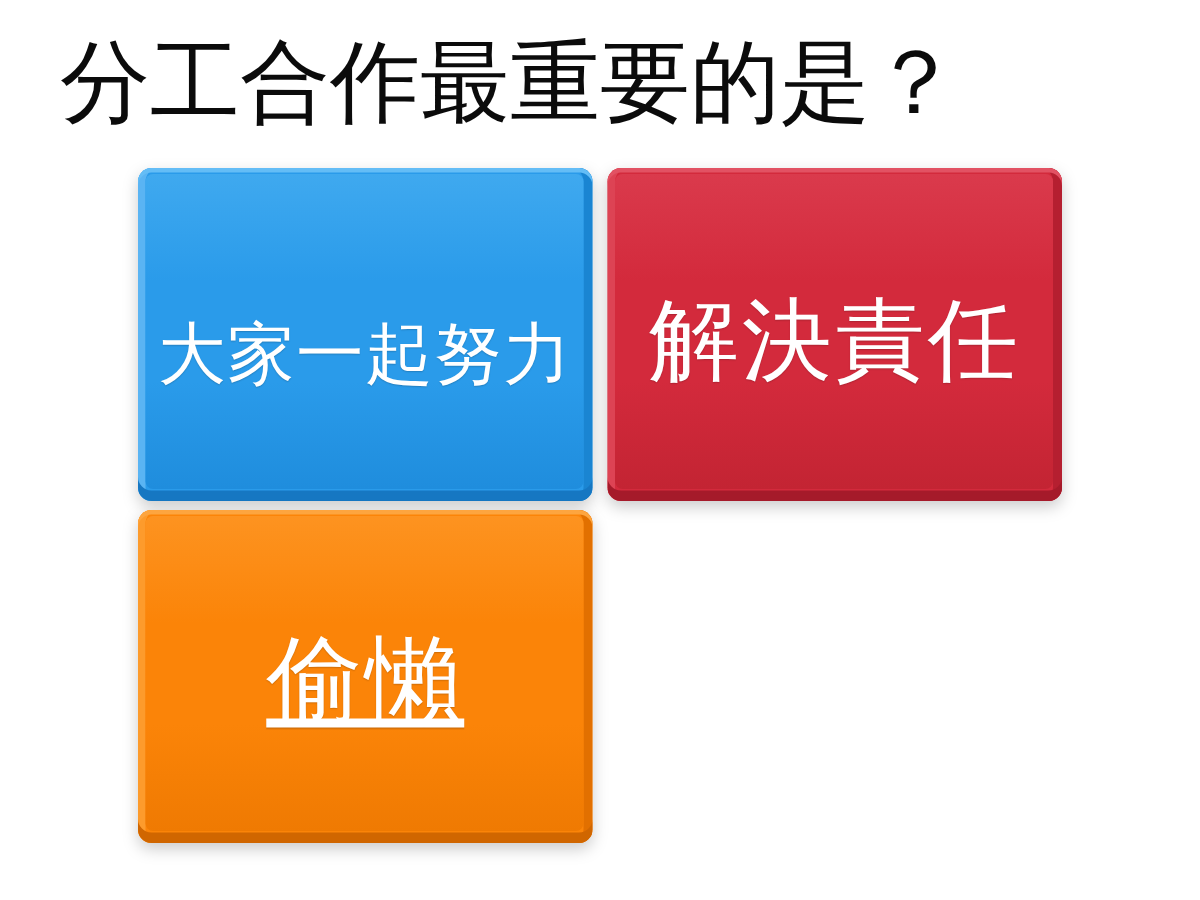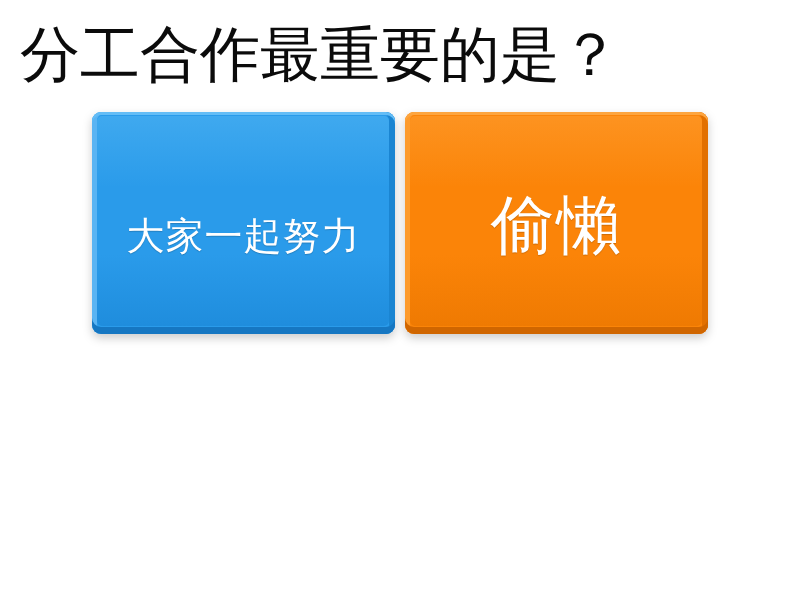--- a/index.html
+++ b/index.html
@@ -33,20 +33,21 @@
     height: 82px;
     display: flex;
     align-items: center;
     justify-content: center;
     color: #0b0b0b;
     font-size: 60px;
     line-height: 1;
     letter-spacing: 0px;
     white-space: nowrap;
     font-weight: 400;
+    padding-left: 20px;
   }
 
   
   .answer-grid {
     position: absolute;
     left: 92px;
     top: 112px;
     width: 616px;
     height: 450px;
     display: grid;
@@ -144,37 +145,40 @@
     --base: #2e8b4f;
     --top-light: #54a571;
     --left-light: #479b66;
     --right-dark: #247241;
     --bottom-dark: #1e6739;
     --sheen-top: #389659;
     --sheen-bottom: #277f46;
   }
 
   
-  .label-6ch { font-size: 38px; letter-spacing: 1px; margin-top: 15px; --text-shift: 5px; }
+  .label-6ch { font-size: 45px; letter-spacing: 1px; margin-top: 15px; --text-shift: 5px; }
   .label-4ch { font-size: 60px; letter-spacing: 2px; --text-shift: 4px; }
-  .label-2ch { font-size: 64px; letter-spacing: 2px; --text-shift: 2px; }
+  .label-2ch { font-size: 64px; letter-spacing: 2px; text-decoration: underline; --text-shift: 2px; }
 </style>
 </head>
 <body>
 
 <div class="quiz-stage">
 
   <div class="question-title">分工合作最重要的是？</div>
 
   <div class="answer-grid">
 
     <div class="answer-card card-blue" style="--base: #2a9bea;">
       <span class="answer-label label-6ch">大家一起努力</span>
     </div>
 
+    <div class="answer-card card-red" style="--base: #d32a3c;">
+      <span class="answer-label label-4ch">解決責任</span>
+    </div>
 
     <div class="answer-card card-orange" style="--base: #fb8408;">
       <span class="answer-label label-2ch">偷懶</span>
     </div>
 
 
   </div>
 </div>
 
 </body></html>

